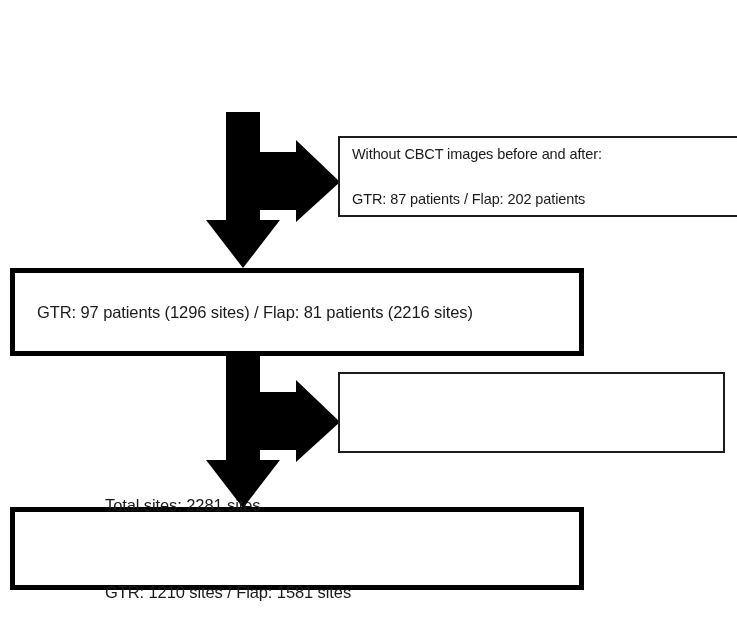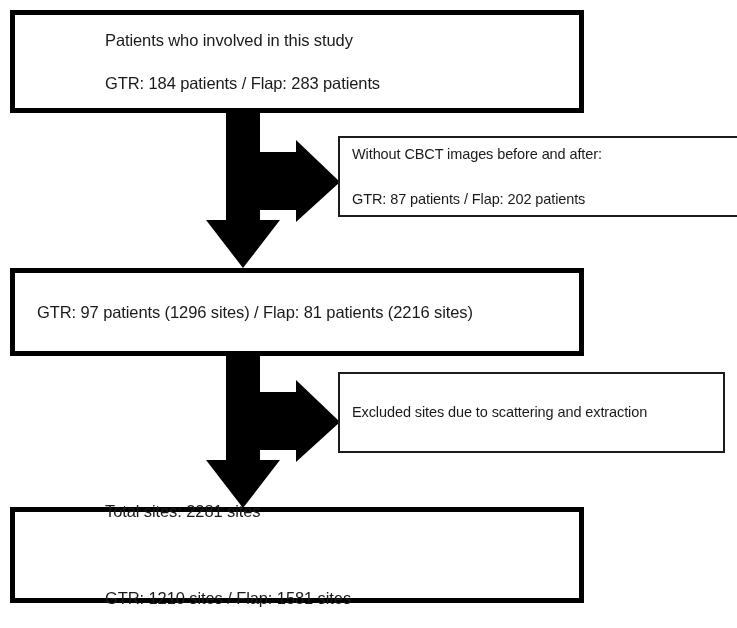--- a/index.html
+++ b/index.html
@@ -65,24 +65,20 @@
     z-index: 2;
     overflow: visible;
   }
   .split-arrow svg { display: block; }
 </style>
 </head>
 <body>
 
 <div id="canvas">
 
-  <div class="main-box" style="left:10px; top:10px; width:574px; height:103px;">
-    <div class="line">Patients who involved in this study</div>
-    <div class="line gap-top">GTR: 184 patients / Flap: 283 patients</div>
-  </div>
 
   <div class="split-arrow" style="left:196px; top:112px; width:150px; height:158px;">
     <svg width="150" height="158" viewBox="0 0 150 158" xmlns="http://www.w3.org/2000/svg">
 
       <path d="M 30 0
                L 30 108
                L 10 108
                L 47 156
                L 84 108
                L 64 108
@@ -121,21 +117,20 @@
                L 144 70
                L 100 28
                L 100 40
                L 64 40
                L 64 0
                Z" fill="#000000"></path>
     </svg>
   </div>
 
   <div class="side-box" style="left:338px; top:372px; width:387px; height:81px;">
-    <div class="line">Excluded sites due to scattering and extraction</div>
   </div>
 
-  <div class="main-box" style="left:10px; top:507px; width:574px; height:96px;gap:44px;">
+  <div class="main-box" style="left:10px; top:507px; width:574px; height:83px;gap:44px;">
     <div class="line">Total sites: 2281 sites</div>
     <div class="line gap-top">GTR: 1210 sites  / Flap: 1581 sites</div>
   </div>
 
 </div>
 
 </body></html>

